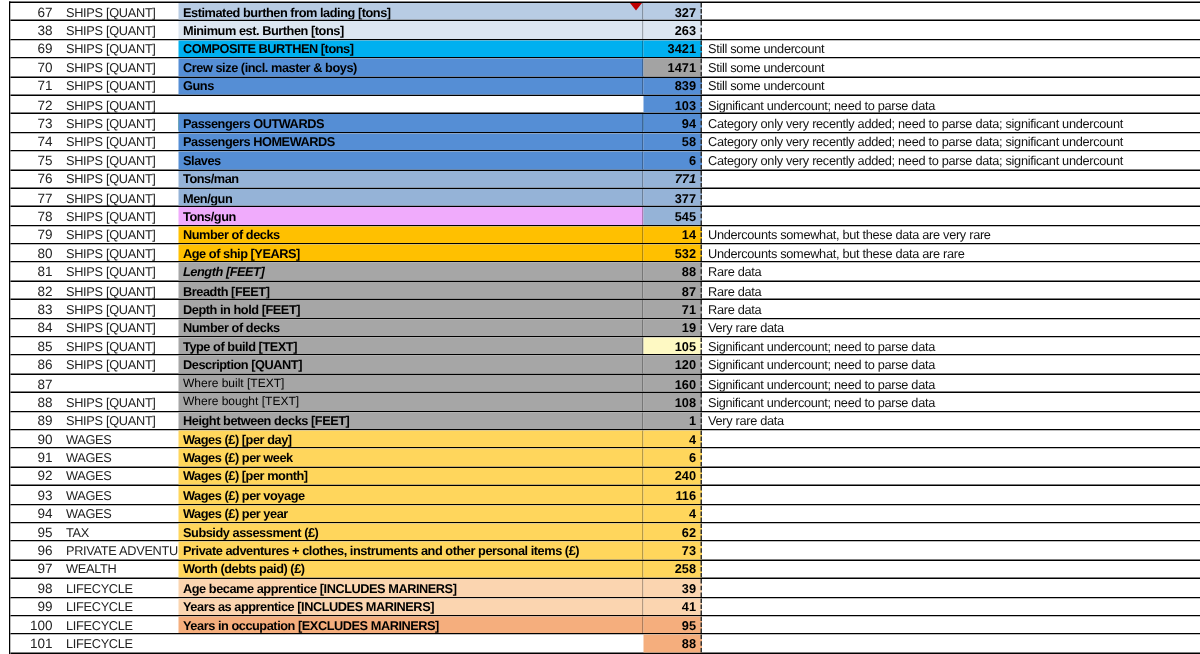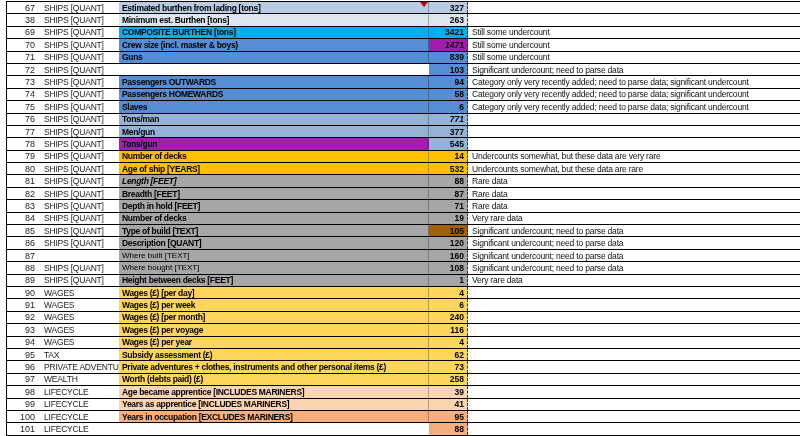--- a/index.html
+++ b/index.html
@@ -48,21 +48,21 @@
     <div class="c c-num">69</div>
     <div class="c c-cat">SHIPS [QUANT]</div>
     <div class="c c-desc" style="background: rgb(0, 176, 240);">COMPOSITE BURTHEN [tons]</div>
     <div class="c c-val" style="background: rgb(0, 176, 240);">3421</div>
     <div class="c c-note">Still some undercount</div>
   </div>
       <div class="row">
     <div class="c c-num">70</div>
     <div class="c c-cat">SHIPS [QUANT]</div>
     <div class="c c-desc" style="background: rgb(85, 142, 213);">Crew size (incl. master &amp; boys)</div>
-    <div class="c c-val" style="background: #a21caf; font-style: italic;">1471</div>
+    <div class="c c-val" style="background: #a3a3a3;">1471</div>
     <div class="c c-note">Still some undercount</div>
   </div>
       <div class="row">
     <div class="c c-num">71</div>
     <div class="c c-cat">SHIPS [QUANT]</div>
     <div class="c c-desc" style="background: rgb(85, 142, 213);">Guns</div>
     <div class="c c-val" style="background: rgb(85, 142, 213);">839</div>
     <div class="c c-note">Still some undercount</div>
   </div>
       <div class="row">
@@ -103,21 +103,21 @@
       <div class="row">
     <div class="c c-num">77</div>
     <div class="c c-cat">SHIPS [QUANT]</div>
     <div class="c c-desc" style="background: rgb(149, 179, 215);">Men/gun</div>
     <div class="c c-val" style="background: rgb(149, 179, 215);">377</div>
     <div class="c c-note"></div>
   </div>
       <div class="row">
     <div class="c c-num">78</div>
     <div class="c c-cat">SHIPS [QUANT]</div>
-    <div class="c c-desc" style="background: #a21caf;">Tons/gun</div>
+    <div class="c c-desc" style="background: #f0abfc;">Tons/gun</div>
     <div class="c c-val" style="background: rgb(149, 179, 215);">545</div>
     <div class="c c-note"></div>
   </div>
       <div class="row">
     <div class="c c-num">79</div>
     <div class="c c-cat">SHIPS [QUANT]</div>
     <div class="c c-desc" style="background: rgb(255, 192, 0);">Number of decks</div>
     <div class="c c-val" style="background: rgb(255, 192, 0);">14</div>
     <div class="c c-note">Undercounts somewhat, but these data are very rare</div>
   </div>
@@ -153,21 +153,21 @@
     <div class="c c-num">84</div>
     <div class="c c-cat">SHIPS [QUANT]</div>
     <div class="c c-desc" style="background: rgb(166, 166, 166);">Number of decks</div>
     <div class="c c-val" style="background: rgb(166, 166, 166);">19</div>
     <div class="c c-note">Very rare data</div>
   </div>
       <div class="row">
     <div class="c c-num">85</div>
     <div class="c c-cat">SHIPS [QUANT]</div>
     <div class="c c-desc" style="background: rgb(166, 166, 166);">Type of build [TEXT]</div>
-    <div class="c c-val" style="background: #a16207; text-align: center;">105</div>
+    <div class="c c-val" style="background: #fef9c3; text-align: center;">105</div>
     <div class="c c-note">Significant undercount; need to parse data</div>
   </div>
       <div class="row">
     <div class="c c-num">86</div>
     <div class="c c-cat">SHIPS [QUANT]</div>
     <div class="c c-desc" style="background: rgb(166, 166, 166);">Description [QUANT]</div>
     <div class="c c-val" style="background: rgb(166, 166, 166);">120</div>
     <div class="c c-note">Significant undercount; need to parse data</div>
   </div>
       <div class="row">

